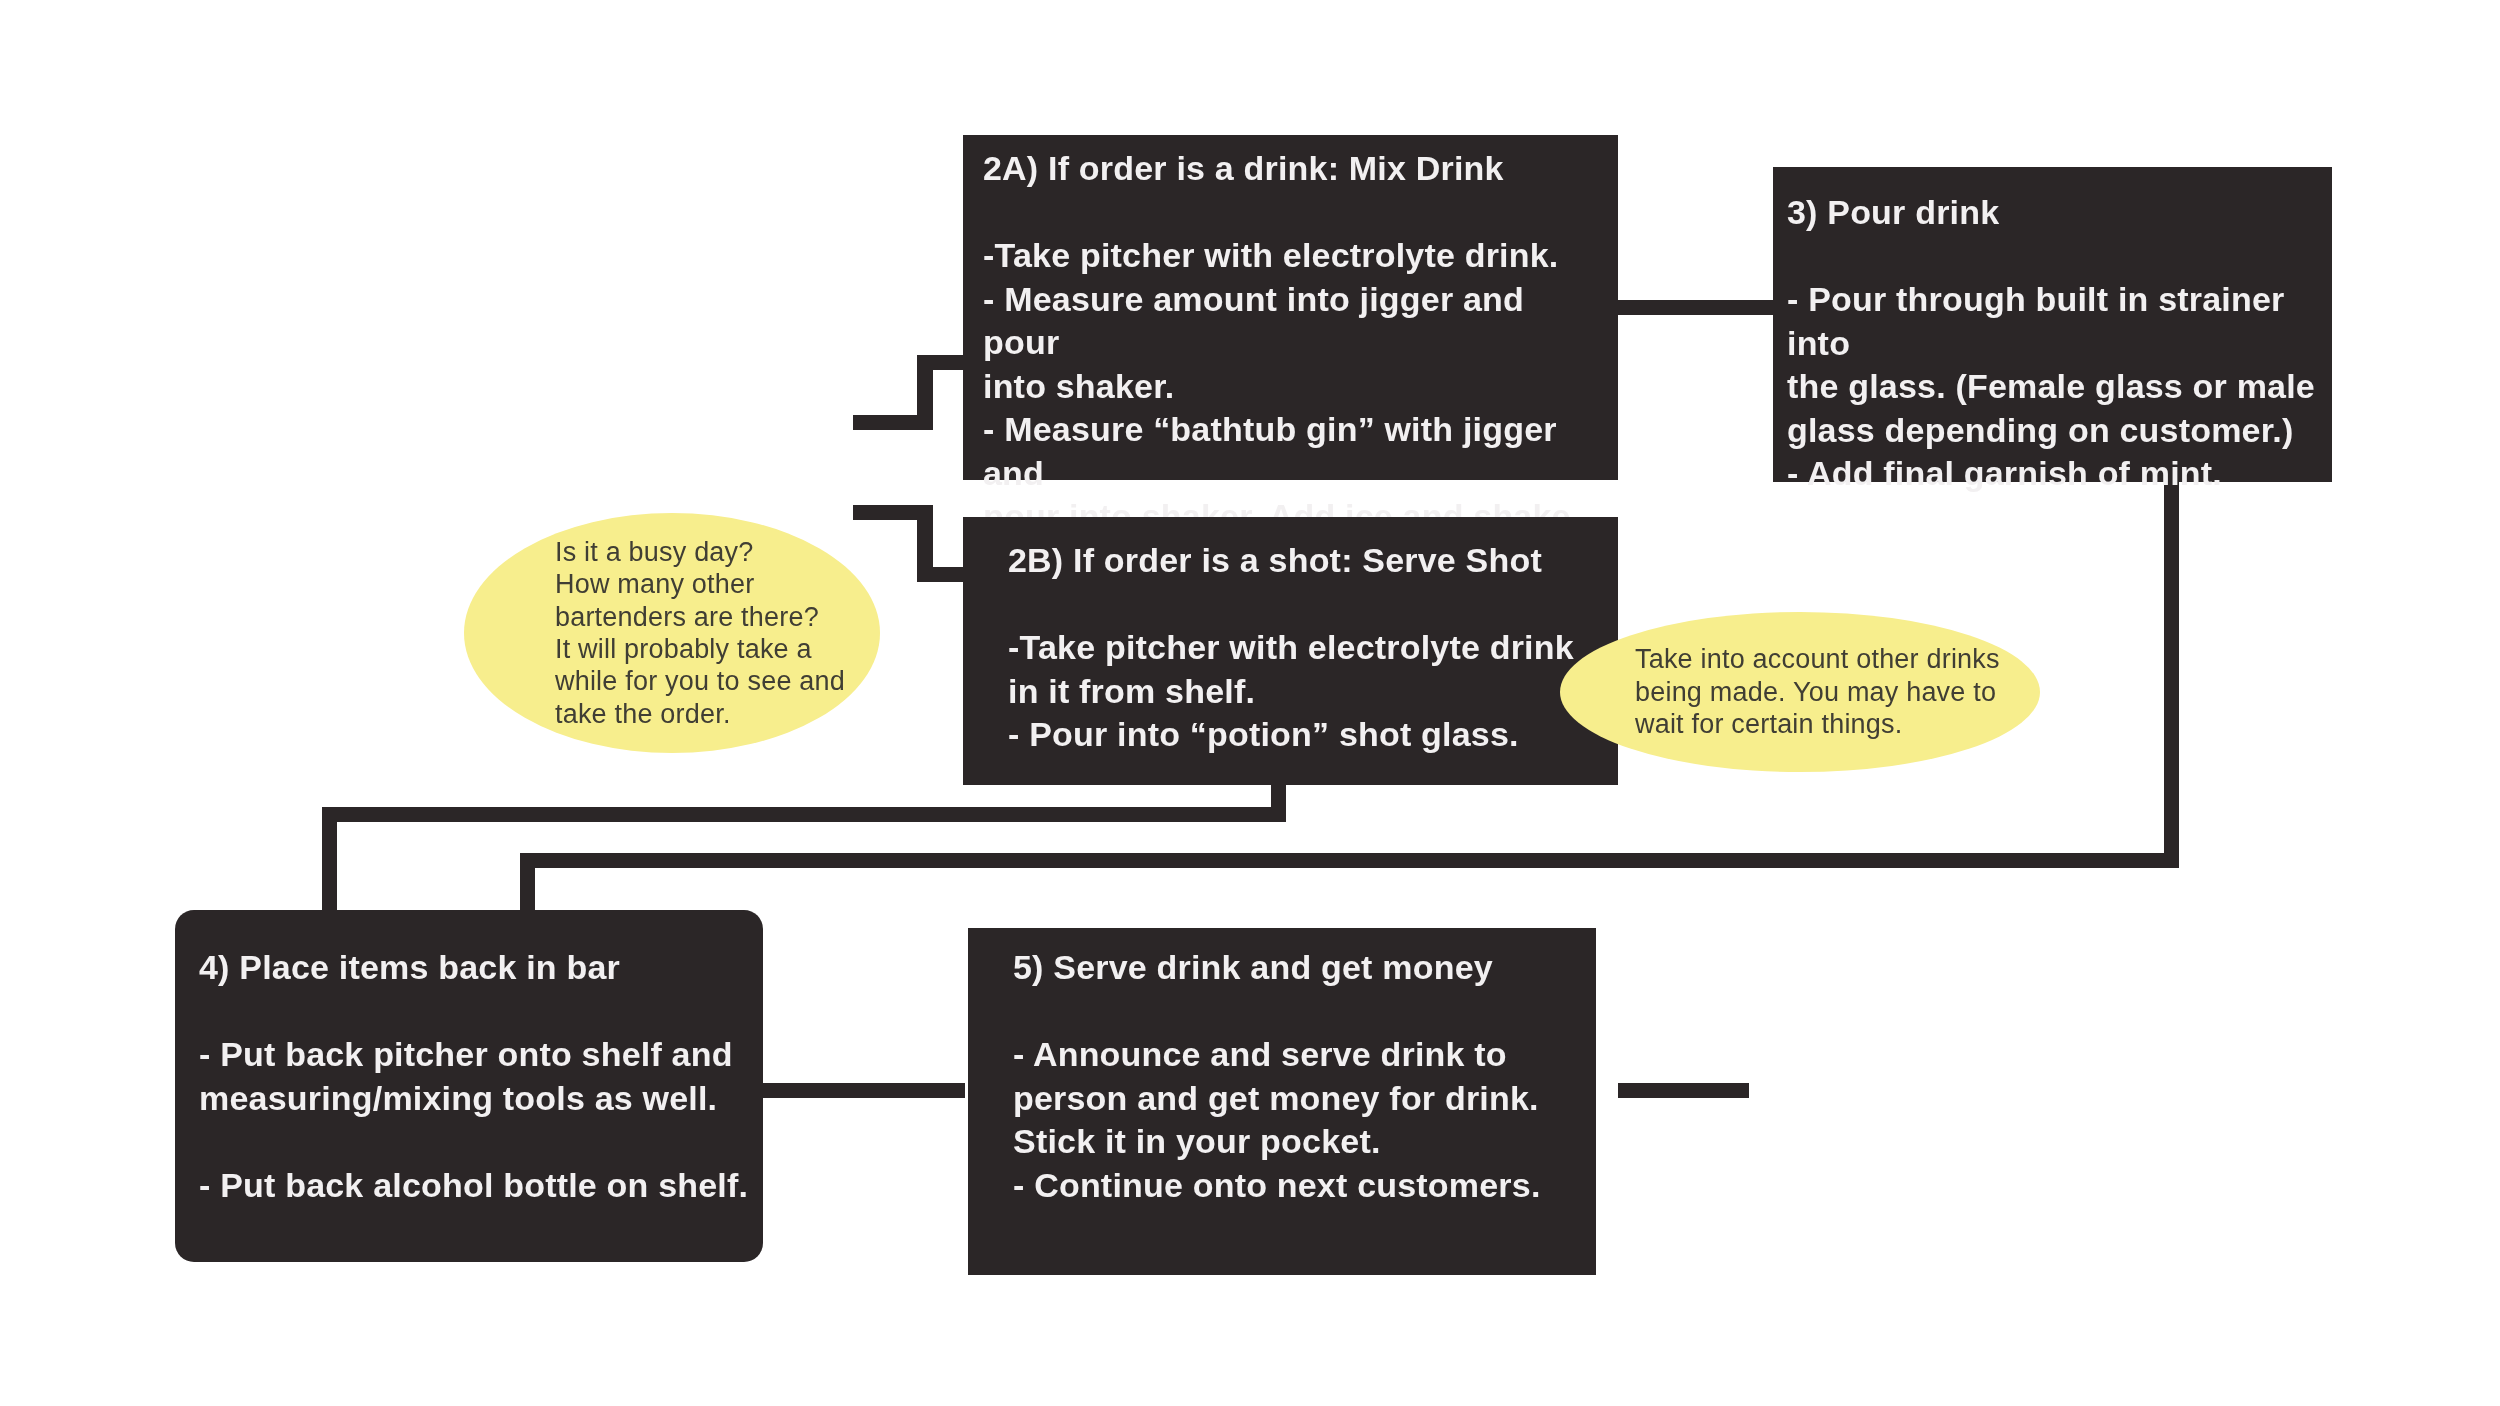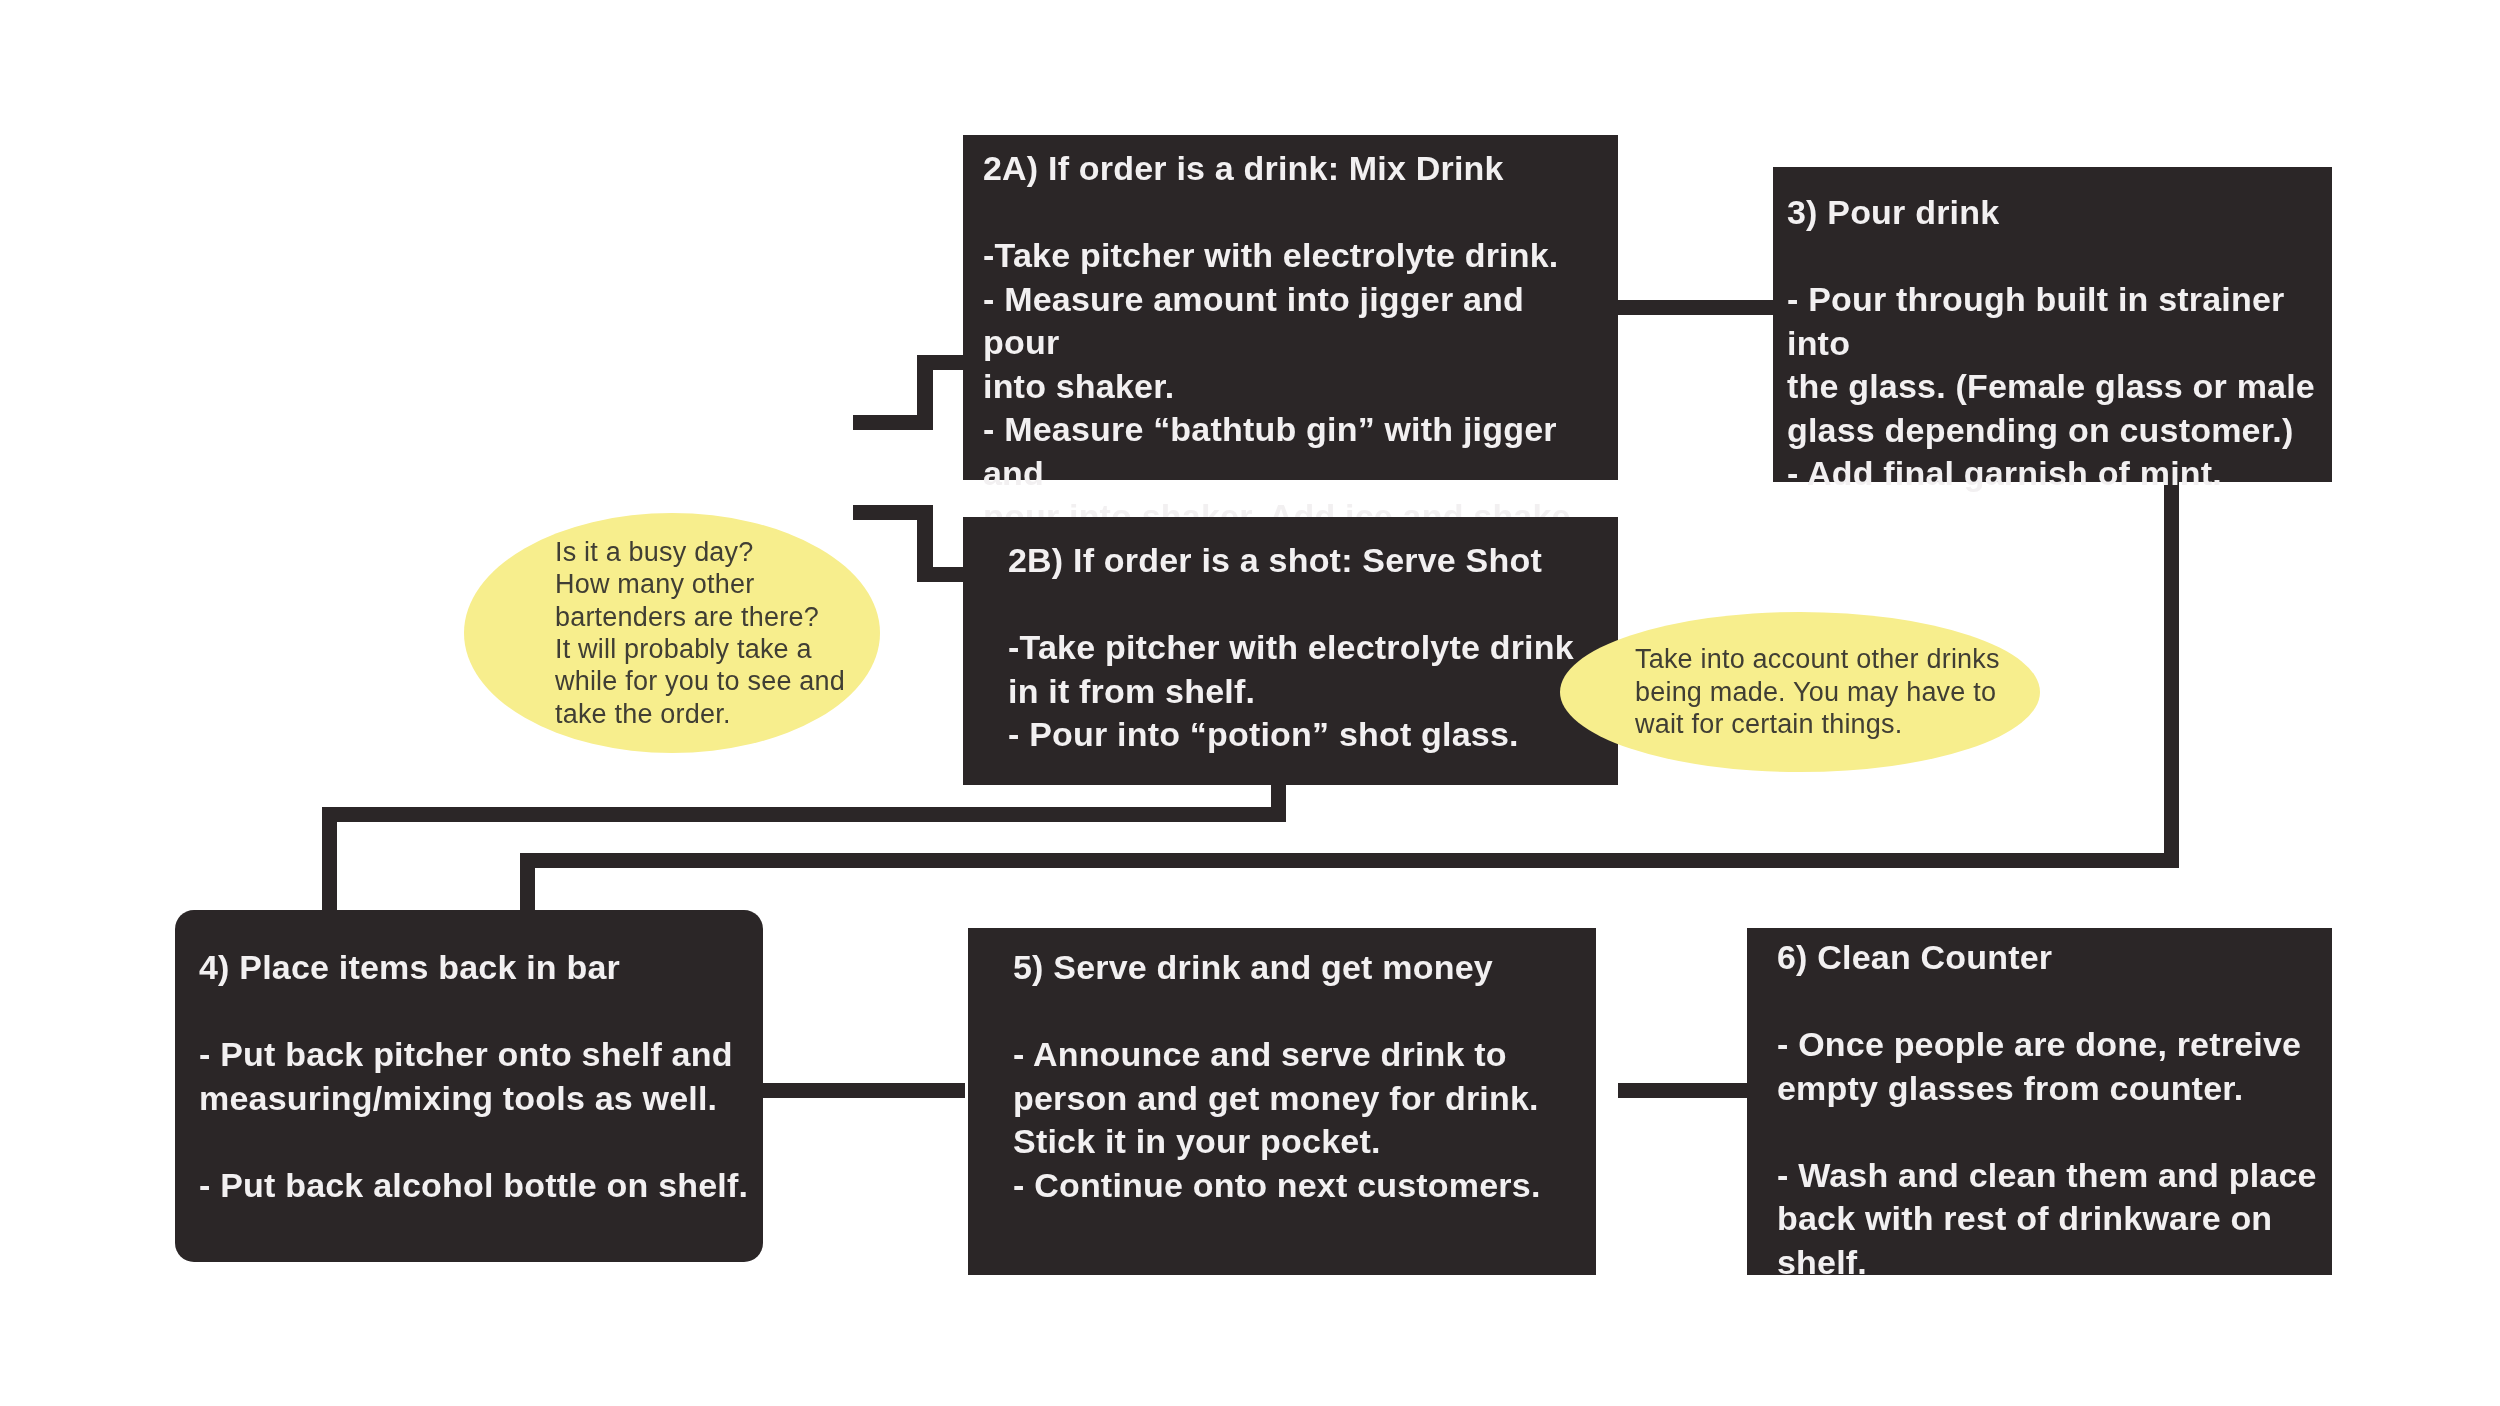--- a/index.html
+++ b/index.html
@@ -101,28 +101,20 @@
 
 - Put back alcohol bottle on shelf.</div>
 
   <div class="node" style="left:968px; top:928px; width:628px; height:347px; padding:18px 14px 0 45px;">5) Serve drink and get money
 
 - Announce and serve drink to
 person and get money for drink.
 Stick it in your pocket.
 - Continue onto next customers.</div>
 
-  <div class="node" style="left:1747px; top:928px; width:585px; height:347px; padding:8px 12px 0 30px;">6) Clean Counter
-
-- Once people are done, retreive
-empty glasses from counter.
-
-- Wash and clean them and place
-back with rest of drinkware on
-shelf.</div>
 
 
   <div class="note" style="left:464px; top:513px; width:416px; height:240px; padding-left:91px;">Is it a busy day?
 How many other
 bartenders are there?
 It will probably take a
 while for you to see and
 take the order.</div>
 
   <div class="note" style="left:1560px; top:612px; width:480px; height:160px; padding-left:75px;">Take into account other drinks

